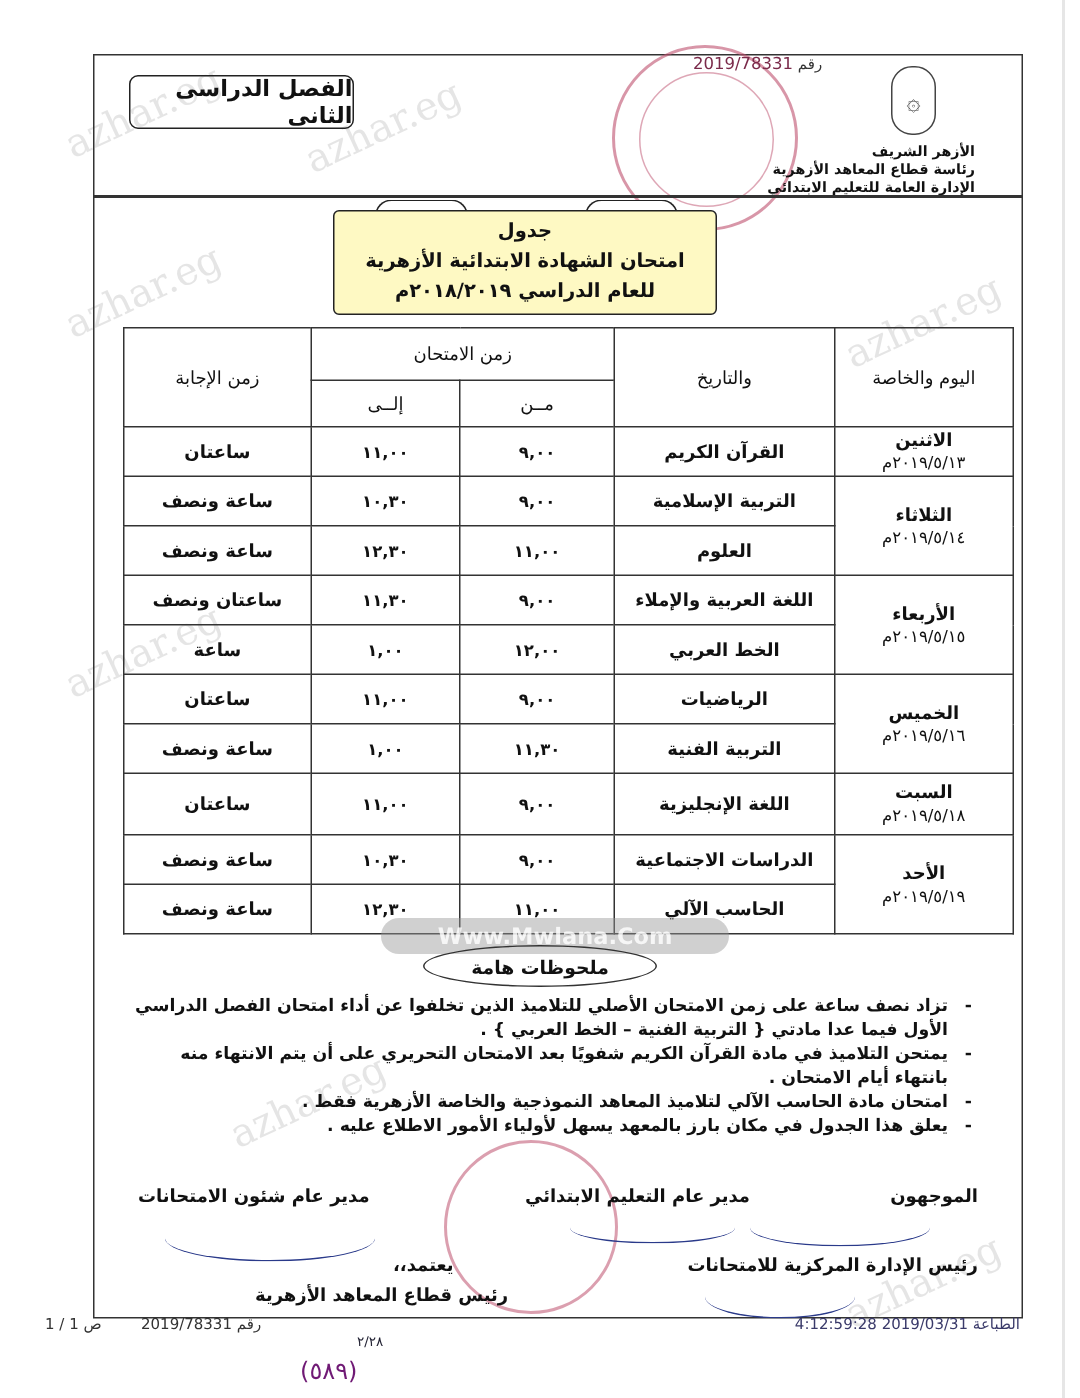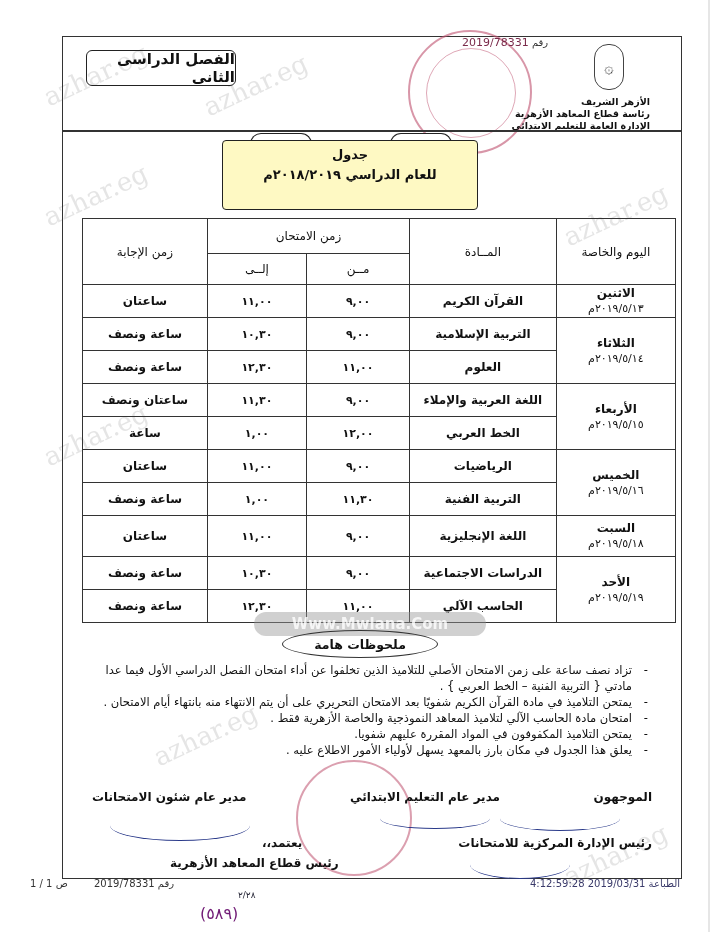--- a/index.html
+++ b/index.html
@@ -65,21 +65,21 @@
   .notes-oval {
     position:absolute; left:282px; top:630px; width:156px; height:28px; border:1.2px solid #333;
     border-radius:50%; box-sizing:border-box; display:flex; align-items:center; justify-content:center;
     font-weight:bold; font-size:12.5px; direction:rtl;
   }
   .watermark-band {
     position:absolute; left:254px; top:612px; width:232px; height:24px; border-radius:12px;
     background:rgba(150,150,150,0.45); color:rgba(255,255,255,0.8); font-weight:bold; font-size:15px;
     display:flex; align-items:center; justify-content:center;
   }
-  ul.notes { position:absolute; right:66px; top:662px; width:570px; margin:0; padding:0; list-style:none; direction:rtl; font-size:11.5px; font-weight:normal; line-height:16px; }
+  ul.notes { position:absolute; right:66px; top:662px; width:570px; margin:0; padding:0; list-style:none; direction:rtl; font-size:11.5px; font-weight:bold; line-height:16px; }
   ul.notes li { position:relative; padding-right:22px; }
   ul.notes li::before { content:"-"; position:absolute; right:6px; }
   .sig { position:absolute; direction:rtl; font-size:12px; font-weight:bold; white-space:nowrap; }
   .scribble { position:absolute; border-bottom:1.5px solid #2a3a8a; border-radius:50%; }
   .footer { position:absolute; font-size:10px; color:#333; direction:rtl; white-space:nowrap; }
 </style>
 </head>
 <body>
 
 <div class="page-edge"></div>
@@ -110,28 +110,29 @@
 </div>
 
 <div class="semester-box">الفصل الدراسى الثانى</div>
 
 <div class="header-line"></div>
 
 <div class="title-tab" style="left:250px"></div>
 <div class="title-tab" style="left:390px"></div>
 <div class="title-box">
   <div>جدول</div>
+  <div>امتحان الشهادة الابتدائية الأزهرية</div>
   <div>للعام الدراسي ٢٠١٨/٢٠١٩م</div>
 </div>
 
 <table class="exam">
   <thead>
     <tr>
       <th rowspan="2" style="width:120px">اليوم والخاصة</th>
-      <th rowspan="2" style="width:148px">المــادة</th>
+      <th rowspan="2" style="width:148px">والتاريخ</th>
       <th colspan="2">زمن الامتحان</th>
       <th rowspan="2" style="width:126px">زمن الإجابة</th>
     </tr>
     <tr class="hdr2">
       <th style="width:104px">مــن</th>
       <th style="width:100px">إلــى</th>
     </tr>
   </thead>
   <tbody>
     <tr>
@@ -221,21 +222,20 @@
   </tbody>
 </table>
 
 <div class="watermark-band">Www.Mwlana.Com</div>
 <div class="notes-oval">ملحوظات هامة</div>
 
 <ul class="notes">
   <li>تزاد نصف ساعة على زمن الامتحان الأصلي للتلاميذ الذين تخلفوا عن أداء امتحان الفصل الدراسي الأول فيما عدا مادتي { التربية الفنية – الخط العربي } .</li>
   <li>يمتحن التلاميذ في مادة القرآن الكريم شفويًا بعد الامتحان التحريري على أن يتم الانتهاء منه بانتهاء أيام الامتحان .</li>
   <li>امتحان مادة الحاسب الآلي لتلاميذ المعاهد النموذجية والخاصة الأزهرية فقط .</li>
-  <li>يمتحن التلاميذ المكفوفون في المواد المقررة عليهم شفويا.</li>
   <li>يعلق هذا الجدول في مكان بارز بالمعهد يسهل لأولياء الأمور الاطلاع عليه .</li>
 </ul>
 
 <div class="stamp2"></div>
 
 <div class="sig" style="right:68px;top:790px">الموجهون</div>
 <div class="sig" style="right:220px;top:790px">مدير عام التعليم الابتدائي</div>
 <div class="sig" style="left:92px;top:790px">مدير عام شئون الامتحانات</div>
 <div class="sig" style="right:68px;top:836px">رئيس الإدارة المركزية للامتحانات</div>
 <div class="sig" style="left:262px;top:836px">يعتمد،،</div>

